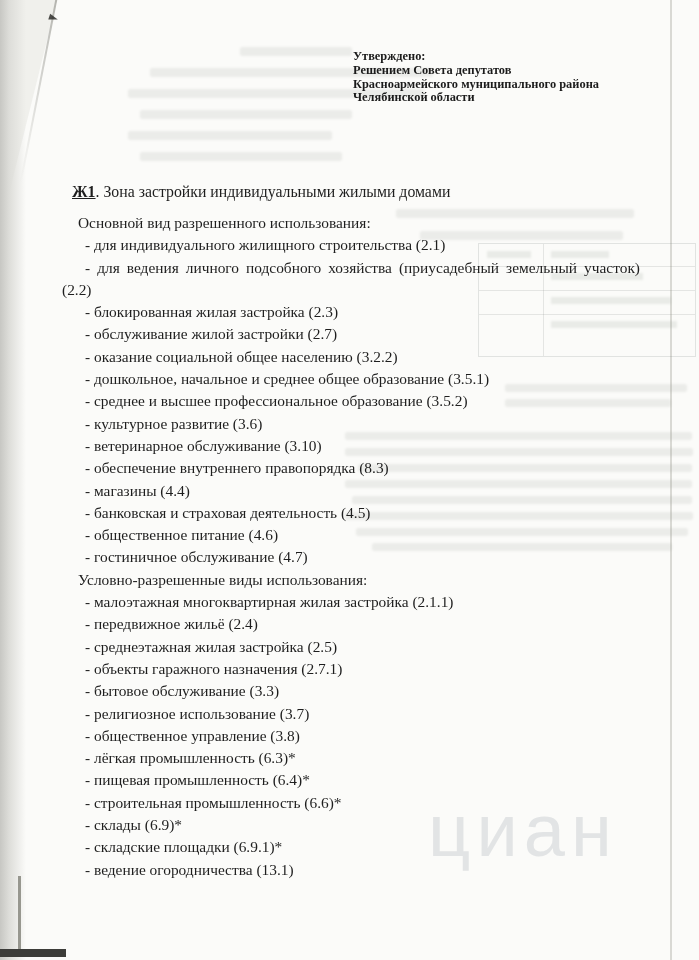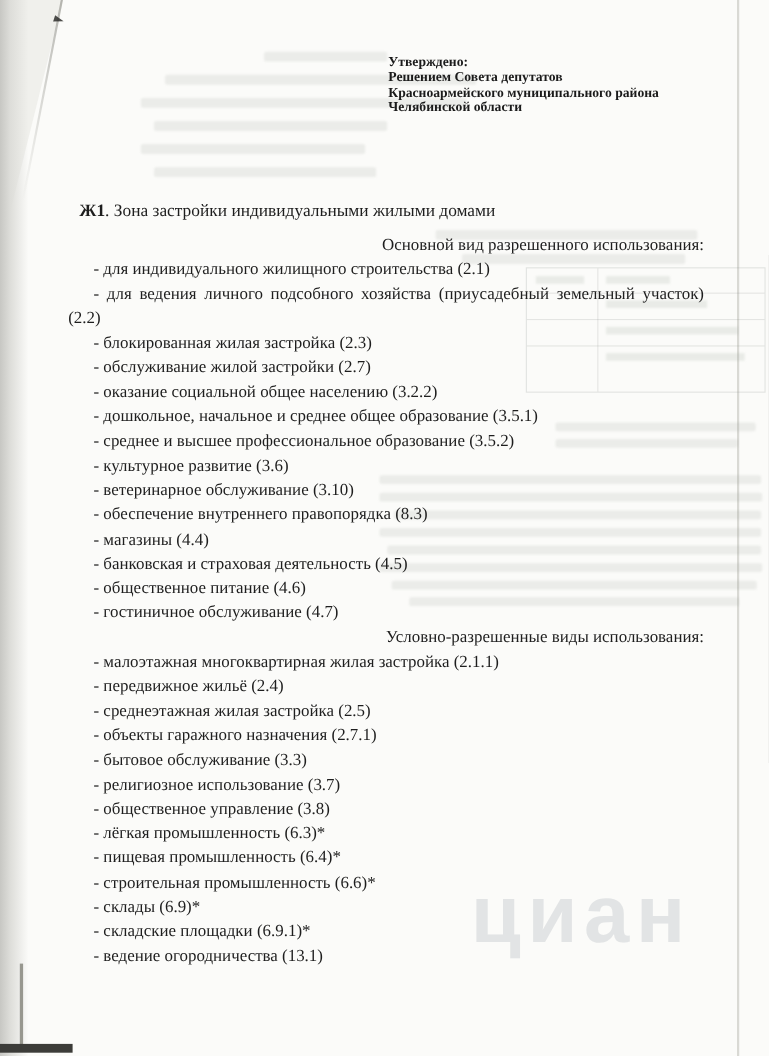--- a/index.html
+++ b/index.html
@@ -25,30 +25,30 @@
   
   #bleed-layer{position:absolute;left:0;top:0;width:699px;height:960px;pointer-events:none;}
   .bleed-bar{position:absolute;background:rgba(128,140,130,0.13);filter:blur(1px);border-radius:2px;}
   .bleed-table{position:absolute;left:478px;top:243px;width:216px;height:112px;
     border:1px solid rgba(125,135,128,0.20);}
   .bleed-table .row-line{position:absolute;left:0;width:100%;height:1px;background:rgba(125,135,128,0.18);}
   .bleed-table .col-line{position:absolute;top:0;left:64px;width:1px;height:100%;background:rgba(125,135,128,0.18);}
   .bleed-table .cell-bar{position:absolute;height:7px;background:rgba(128,140,130,0.14);filter:blur(.8px);}
   
   .watermark{position:absolute;left:428px;top:788px;
-    font-family:"Liberation Sans",sans-serif;font-weight:bold;font-size:74px;
+    font-family:"Liberation Sans",sans-serif;font-weight:normal;font-size:74px;
     letter-spacing:6px;color:rgba(205,210,213,0.55);pointer-events:none;}
   
   .approval{position:absolute;top:50px;right:100px;text-align:left;
     font-size:12.4px;line-height:13.8px;font-weight:bold;color:#1b1b1b;}
   .approval .u{text-decoration:underline;}
   .content{position:absolute;left:62px;top:181px;width:578px;font-size:15.4px;color:#1e1e1e;}
   .title{margin:0 0 10px 0;text-indent:10px;line-height:21px;font-size:15.8px;}
-  .title .zc{font-weight:bold;}
-  .heading{line-height:22.3px;text-indent:16px;text-align:right;}
+  .title .zc{font-weight:bold;text-decoration:underline;}
+  .heading{line-height:22.3px;text-indent:16px;}
   .li{line-height:22.3px;text-indent:23px;}
   .just{text-align:justify;}
 </style>
 </head>
 <body>
 
 <div class="page">
 
   <div class="topleft-shade"></div>
   <div class="left-band"></div>

